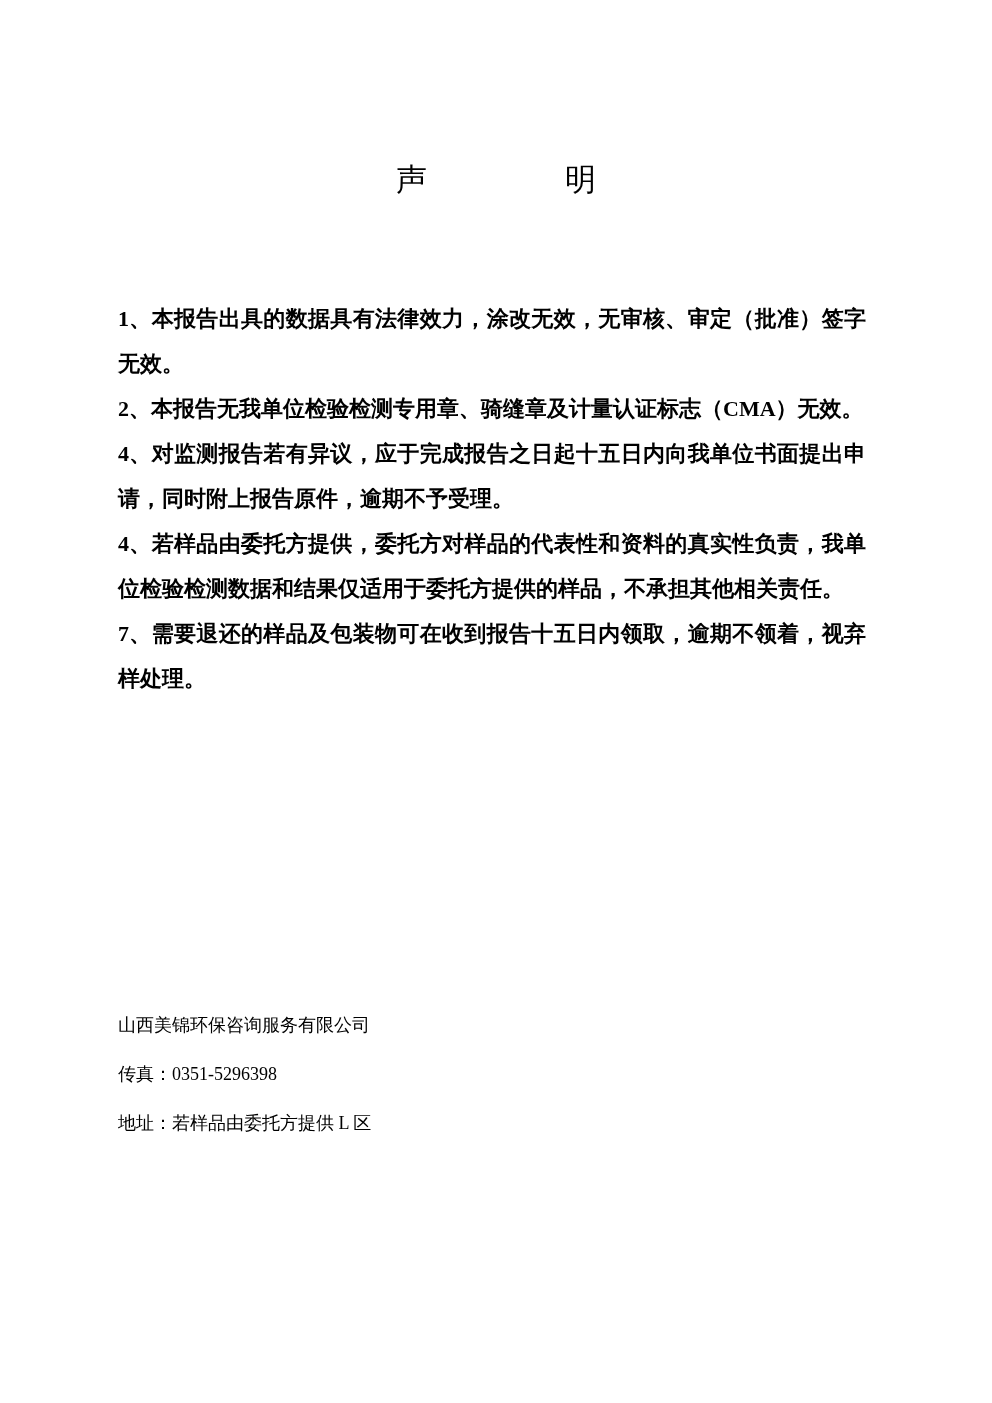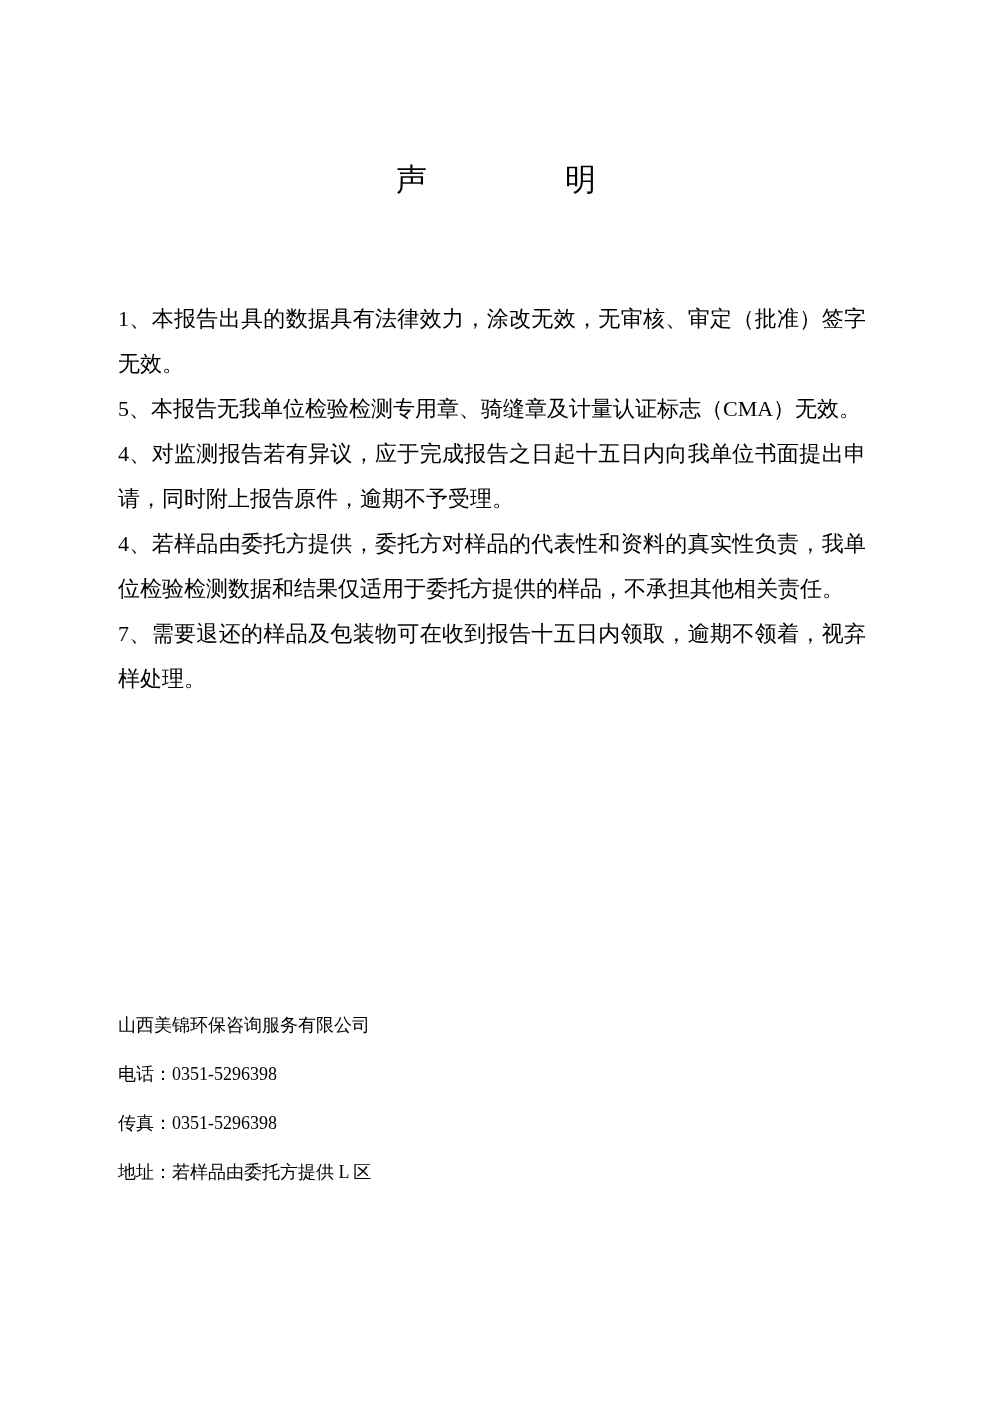--- a/index.html
+++ b/index.html
@@ -32,20 +32,21 @@
   }
   .statements {
     position: absolute;
     top: 296px;
     left: 118px;
     width: 748px;
     font-size: 22px;
     line-height: 45px;
     text-align: justify;
     text-justify: inter-ideograph;
+    font-weight: bold;
   }
   .statements p {
     margin: 0;
     padding: 0;
   }
   .contact {
     position: absolute;
     top: 1001px;
     left: 118px;
     width: 748px;
@@ -62,26 +63,25 @@
 
 <div class="page">
 
   <div class="title">
     <span>声</span>
     <span>明</span>
   </div>
 
   <div class="statements">
     <p>1、本报告出具的数据具有法律效力，涂改无效，无审核、审定（批准）签字无效。</p>
-    <p>5、本报告无我单位检验检测专用章、骑缝章及计量认证标志（CMA）无效。</p>
+    <p>2、本报告无我单位检验检测专用章、骑缝章及计量认证标志（CMA）无效。</p>
     <p>4、对监测报告若有异议，应于完成报告之日起十五日内向我单位书面提出申请，同时附上报告原件，逾期不予受理。</p>
     <p>4、若样品由委托方提供，委托方对样品的代表性和资料的真实性负责，我单位检验检测数据和结果仅适用于委托方提供的样品，不承担其他相关责任。</p>
     <p>7、需要退还的样品及包装物可在收到报告十五日内领取，逾期不领着，视弃样处理。</p>
   </div>
 
   <div class="contact">
     <p>山西美锦环保咨询服务有限公司</p>
-    <p>电话：0351-5296398</p>
     <p>传真：0351-5296398</p>
     <p>地址：若样品由委托方提供 L 区</p>
   </div>
 
 </div>
 
 </body></html>

